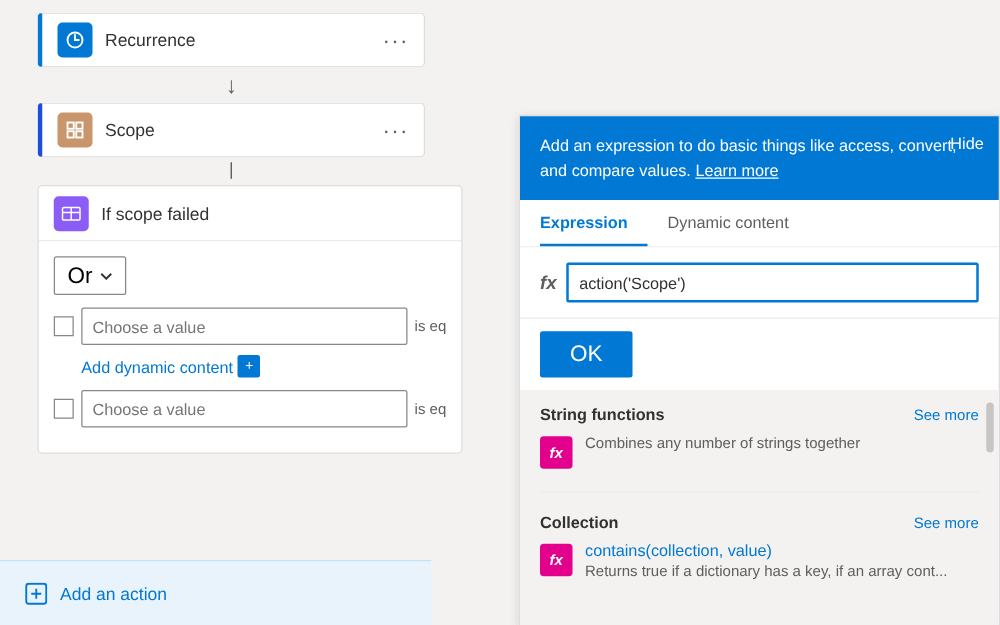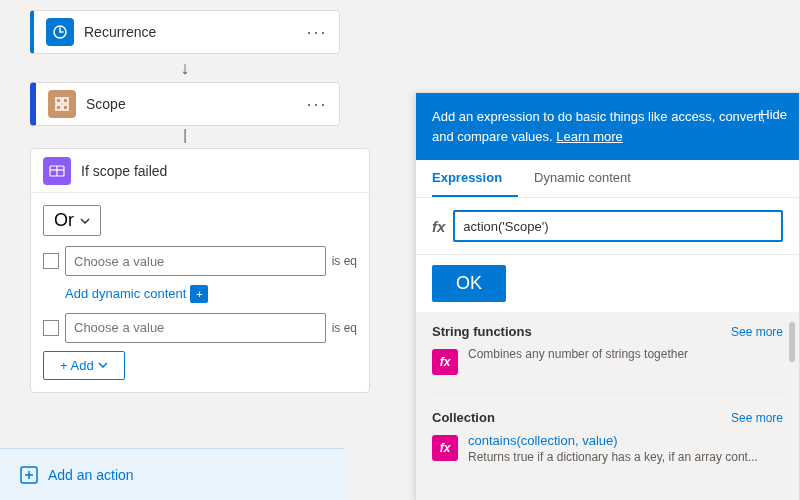--- a/index.html
+++ b/index.html
@@ -37,21 +37,21 @@
       margin-bottom: 0;
       height: 44px;
       position: relative;
     }
 
     .flow-block.recurrence {
       border-left: 4px solid #0078d4;
     }
 
     .flow-block.scope {
-      border-left: 6px solid #1d4ed8;
+      border-left: 4px solid #1d4ed8;
     }
 
     .flow-block-icon {
       width: 28px;
       height: 28px;
       border-radius: 4px;
       display: flex;
       align-items: center;
       justify-content: center;
       margin-right: 10px;
@@ -486,28 +486,20 @@
       </div>
 
       
       <div class="condition-row">
         <div class="condition-checkbox"></div>
         <input class="condition-input" type="text" placeholder="Choose a value" style="">
         <span class="condition-label">is eq</span>
       </div>
 
       
-      <div class="add-button-row">
-        <button class="add-btn">
-          <span>+ Add</span>
-          <svg width="10" height="6" viewBox="0 0 10 6">
-              <polyline points="1,1 5,5 9,1" stroke="#0078d4" stroke-width="1.5" fill="none"></polyline>
-            </svg>
-        </button>
-      </div>
     </div>
   </div>
 
   <div class="add-action-bar">
     <svg width="18" height="18" viewBox="0 0 18 18">
       <rect x="1" y="1" width="16" height="16" rx="2" stroke="#0078d4" stroke-width="1.5" fill="none"></rect>
       <line x1="5" y1="9" x2="13" y2="9" stroke="#0078d4" stroke-width="1.5"></line>
       <line x1="9" y1="5" x2="9" y2="13" stroke="#0078d4" stroke-width="1.5"></line>
     </svg>
     <span class="add-action-text">Add an action</span>

